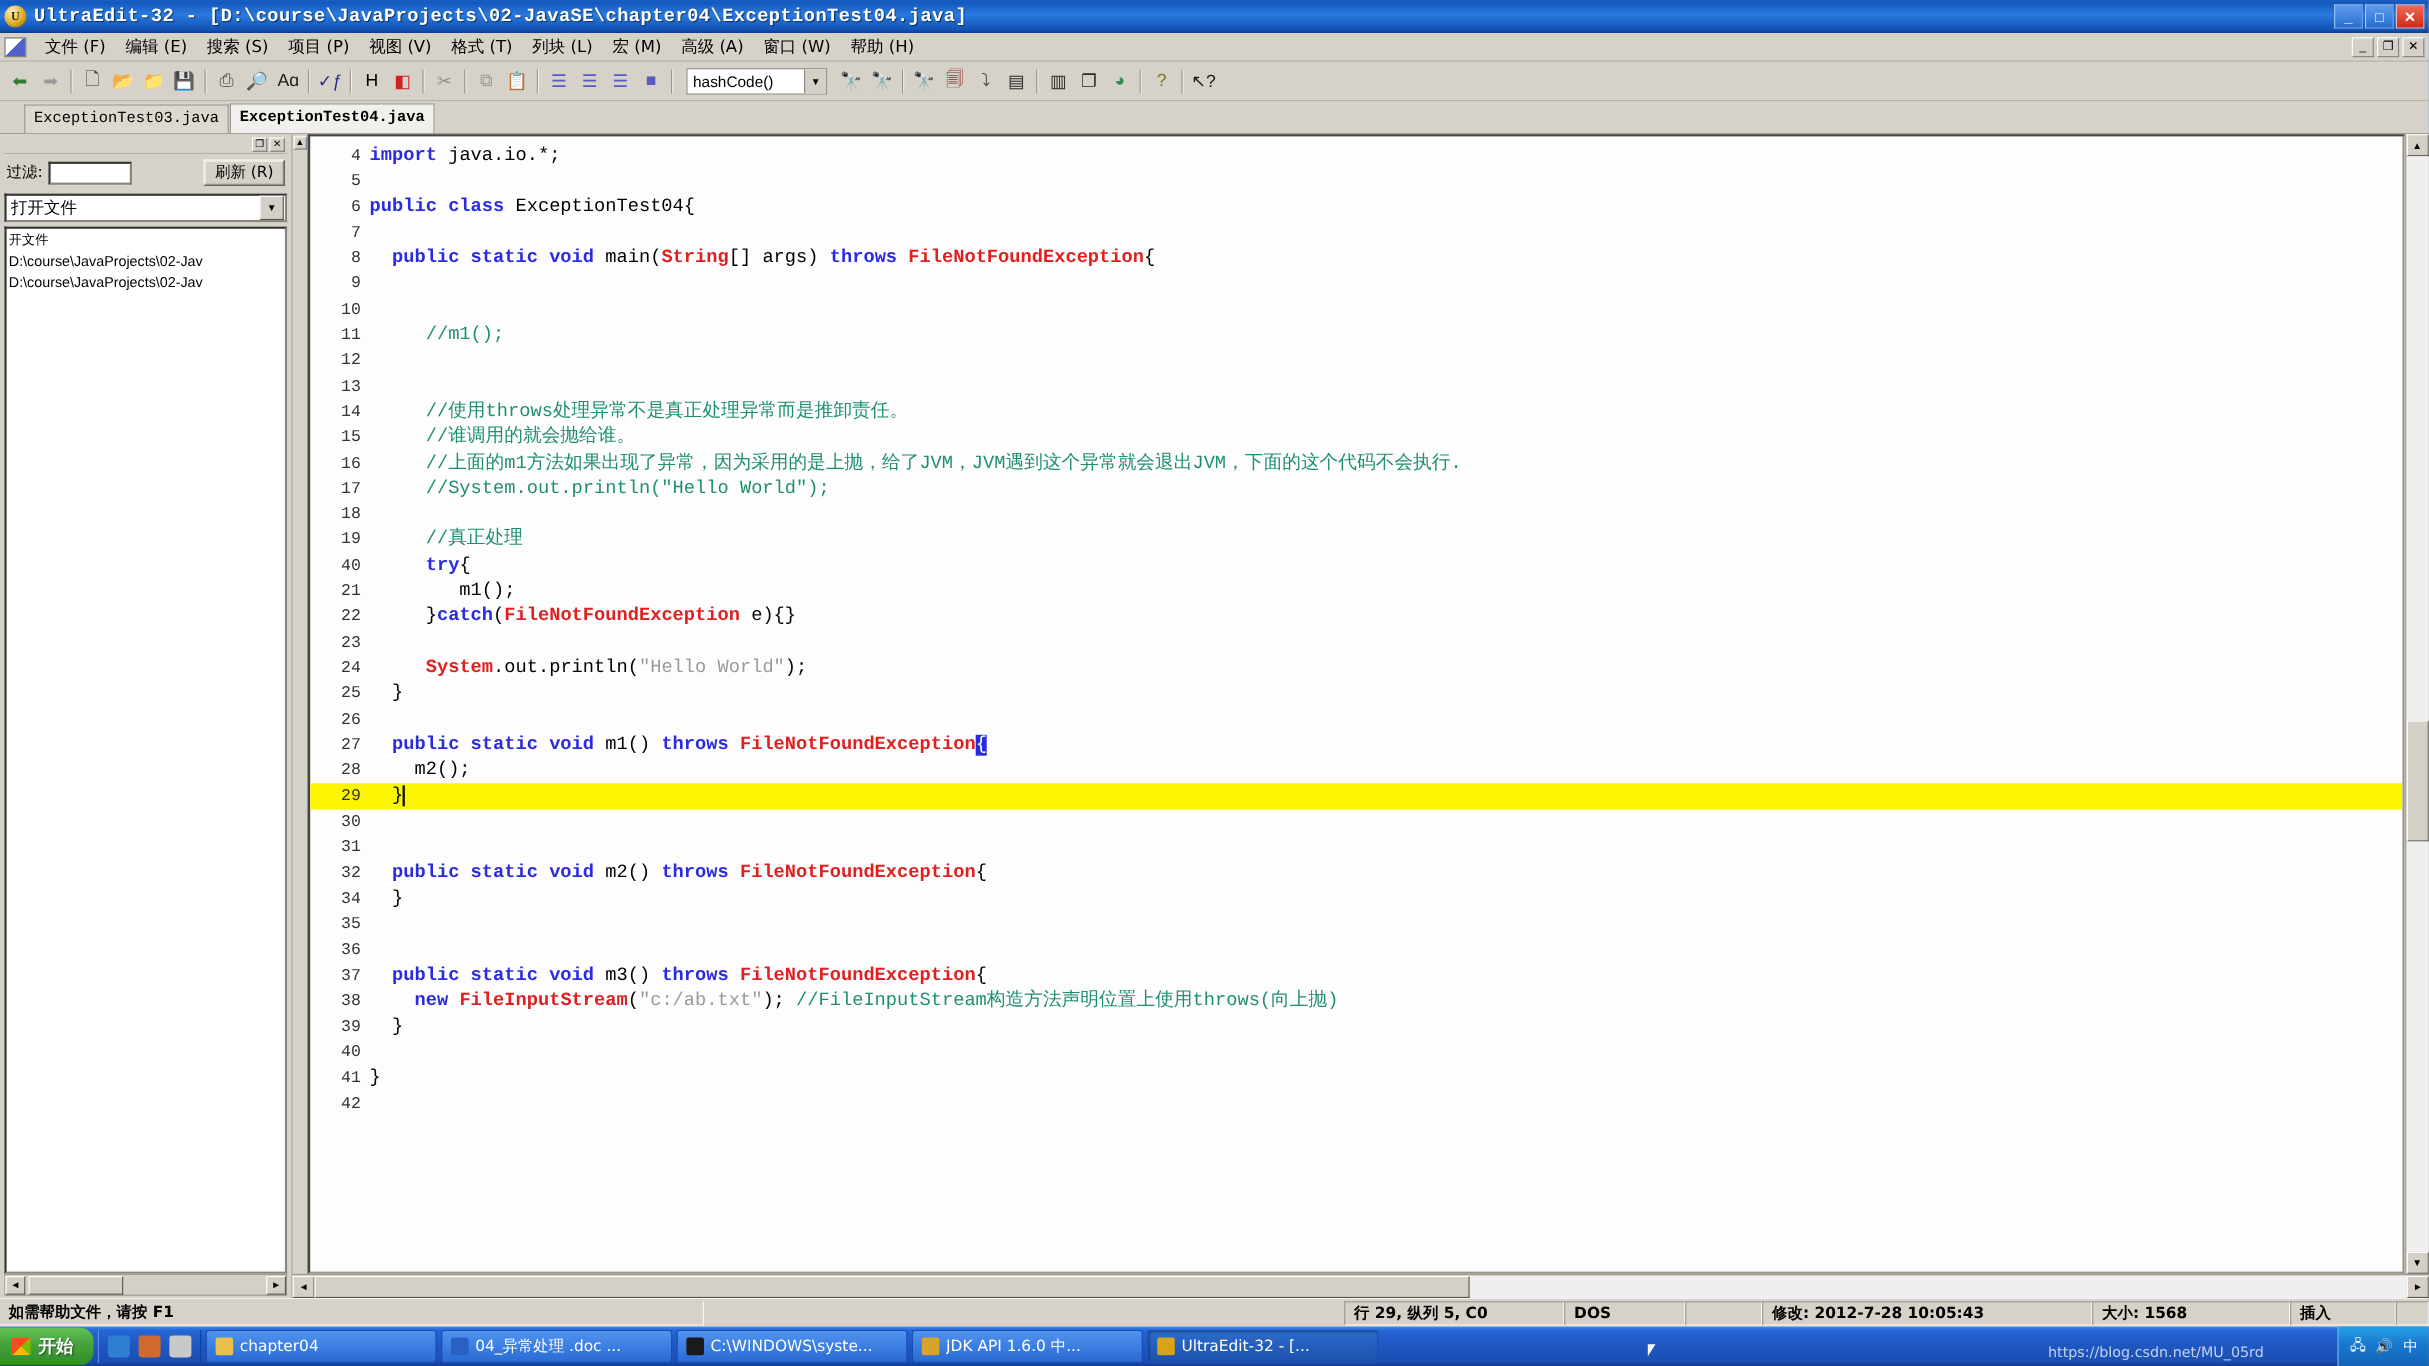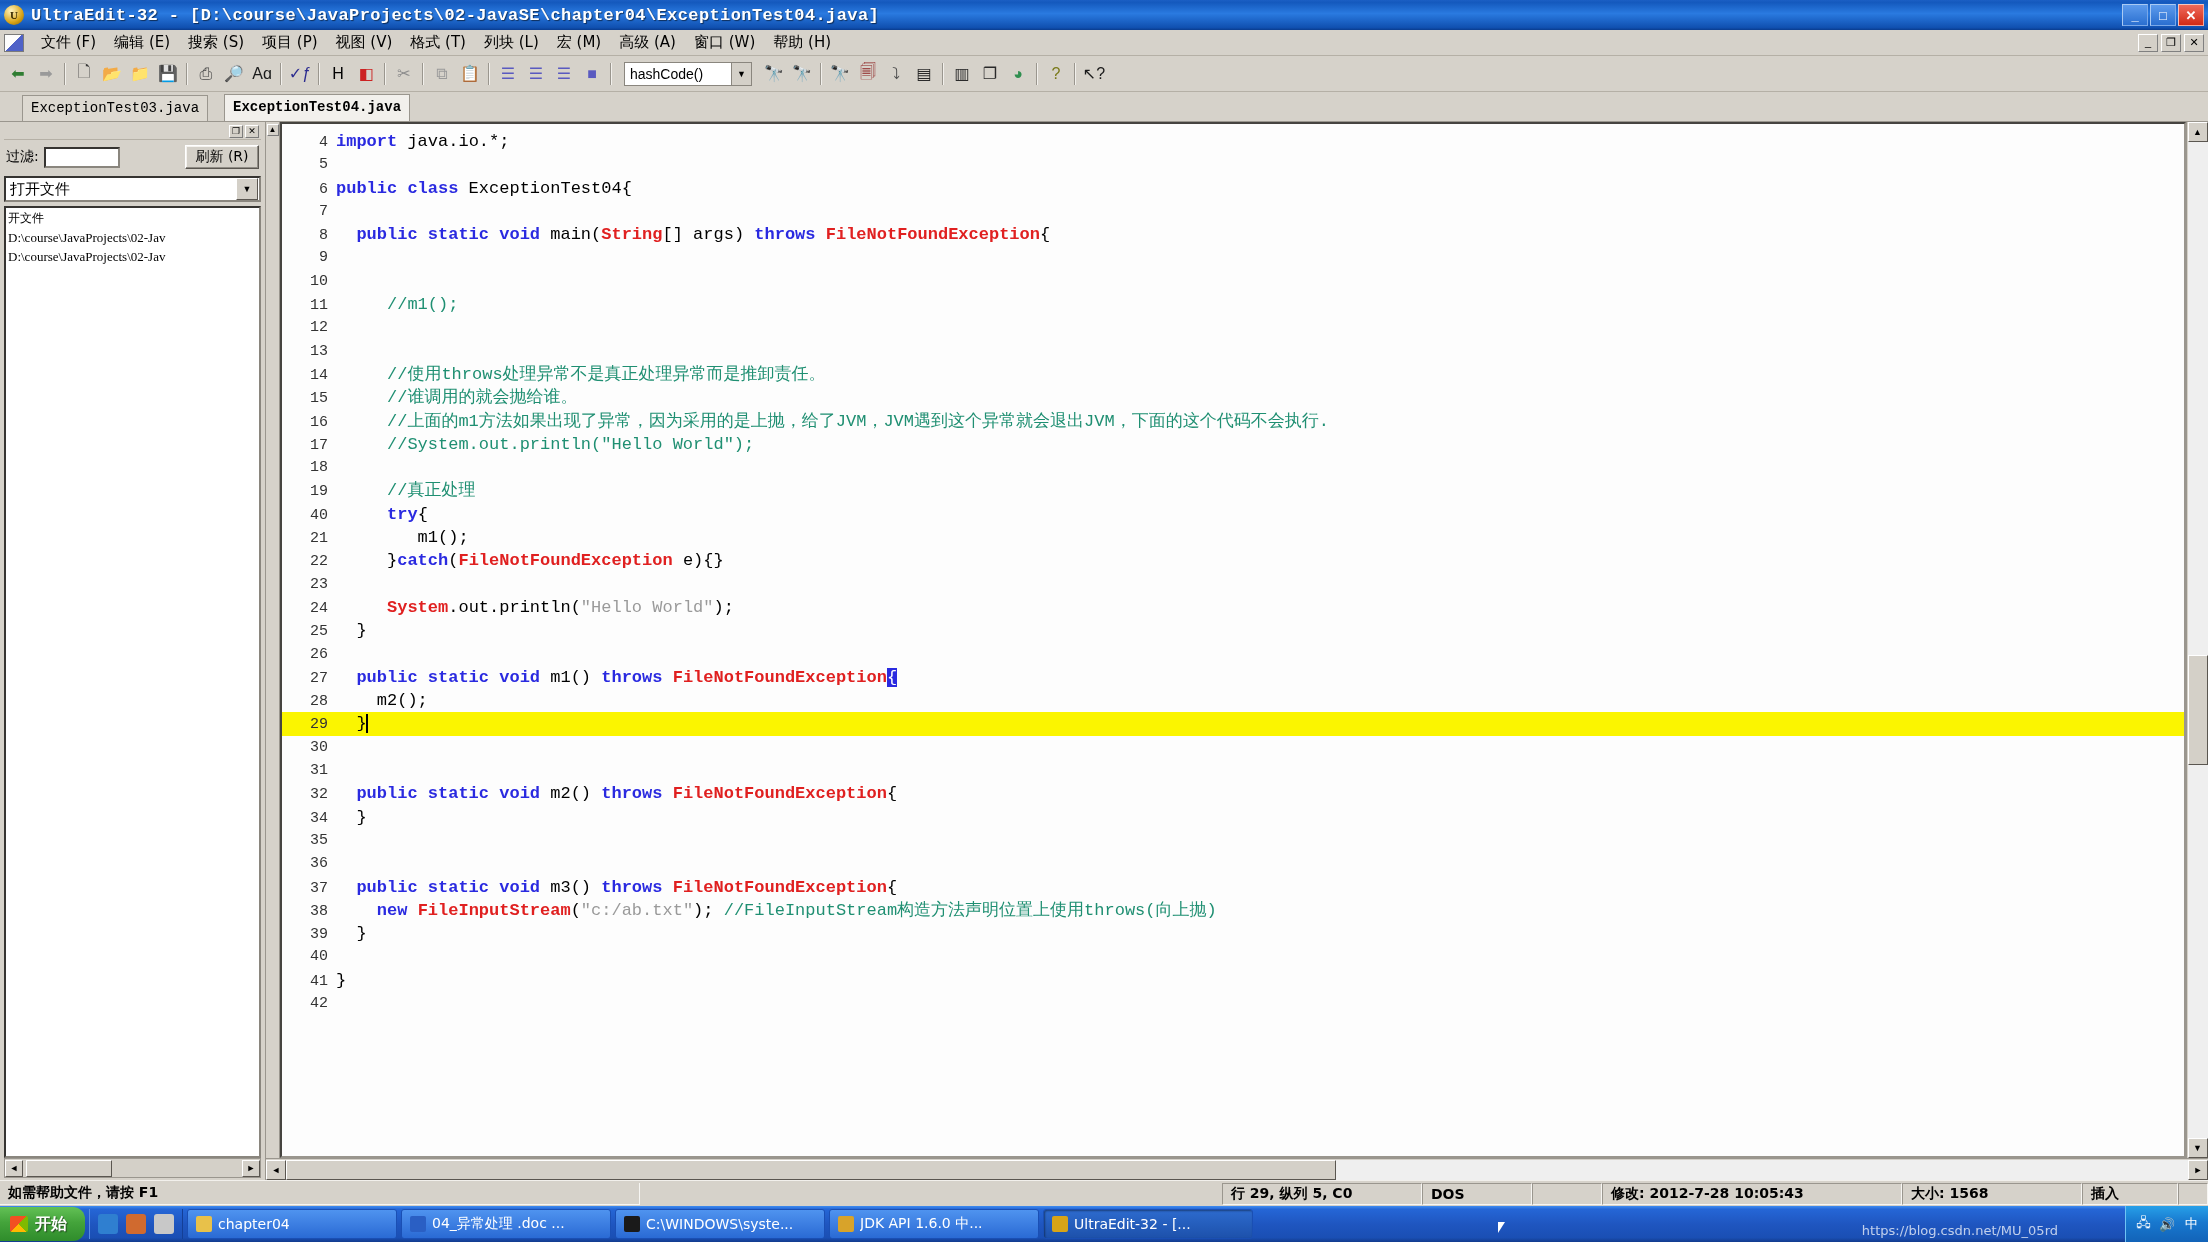--- a/index.html
+++ b/index.html
@@ -179,21 +179,21 @@
     background: #d4d0c8; border: 1px solid #fff;
     border-right-color: #5a5650; border-bottom-color: #5a5650;
     display: flex; align-items: center; justify-content: center; font-size: 9px;
   }
   .sb-list {
     flex: 1 1 auto; min-height: 0;
     border: 2px inset #8a867e; background: #fff;
     overflow: hidden; padding: 1px 0 0 1px;
   }
   .sb-list .row {
-    font-family: Liberation Serif, serif;
+    font-family: Liberation Sans, sans-serif;
     font-size: 13px; color: #000;
     white-space: nowrap; overflow: hidden;
     line-height: 19px; height: 19px;
     padding-left: 1px;
   }
   .sb-list .row.head { font-family: "DejaVu Sans", sans-serif; font-size: 12px; }
   .sb-hscroll {
     height: 20px; flex: 0 0 20px;
     background: #d4d0c8; display: flex; align-items: center;
     border: 1px solid #9a968e; margin-bottom: 2px;
@@ -438,21 +438,21 @@
         <div class="tool" style="color: rgb(42, 42, 42);">❐</div>
         <div class="tool" style="color: rgb(47, 143, 79);">◕</div>
         <div class="tsep"></div>
         <div class="tool" style="color: rgb(122, 122, 26);">?</div>
         <div class="tsep"></div>
         <div class="tool" style="color: rgb(26, 26, 26);">↖?</div>
       </div>
   </div>
 
   <div class="tabbar">
-    <div id="file-tabs" style="display:flex;align-items:flex-end;gap:16px;text-align:right;">
+    <div id="file-tabs" style="display:flex;align-items:flex-end;gap:1px;text-align:right;">
         <div class="tab">ExceptionTest03.java</div>
         <div class="tab active">ExceptionTest04.java</div>
       </div>
   </div>
 
   <div class="body">
 
     <div class="sidebar">
       <div class="sb-caption">
         <div class="sb-cap-btn">❐</div>

